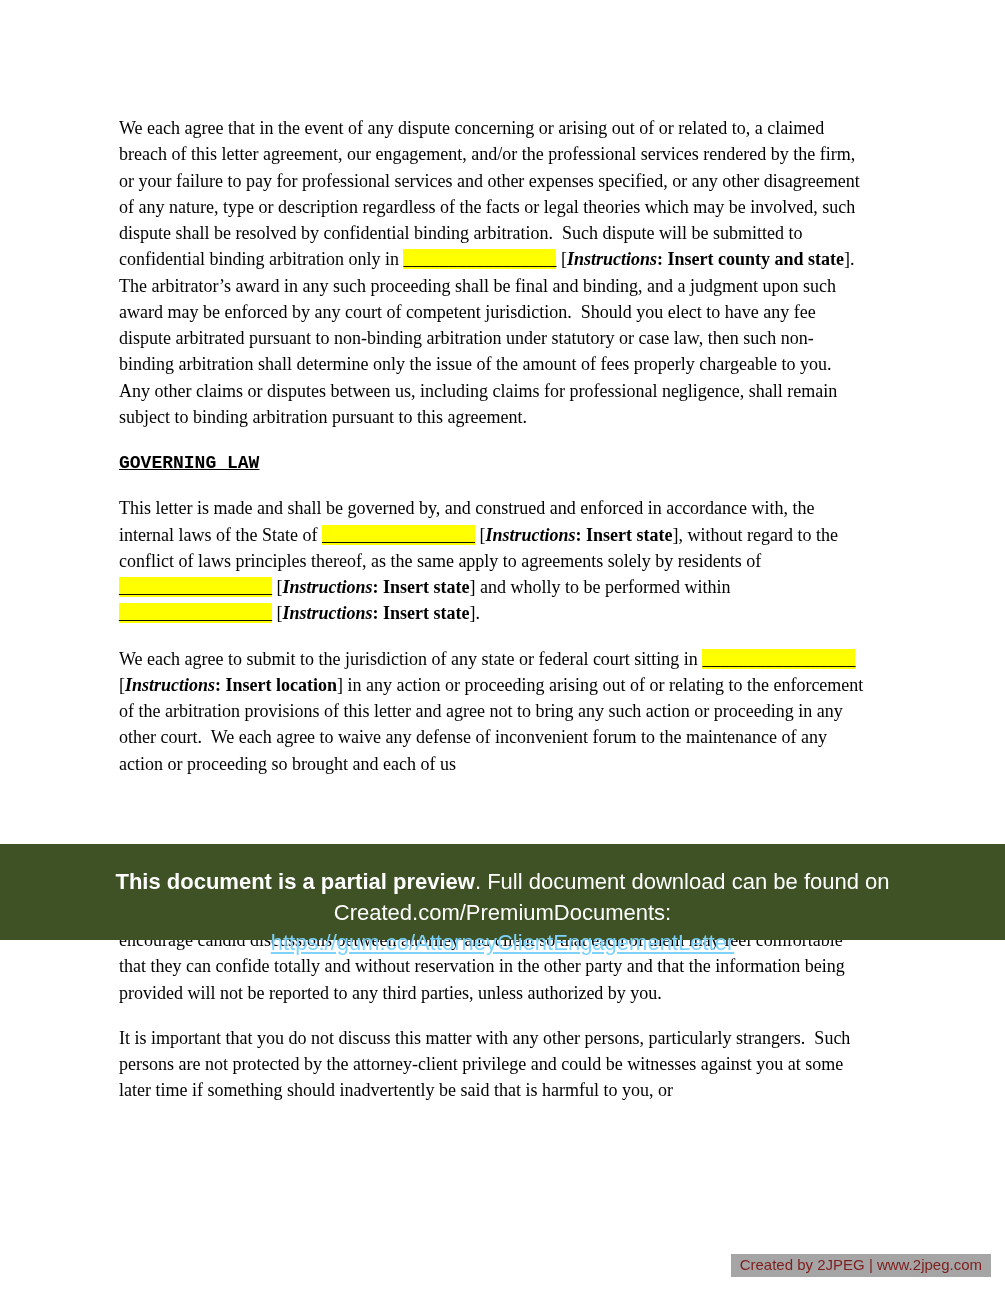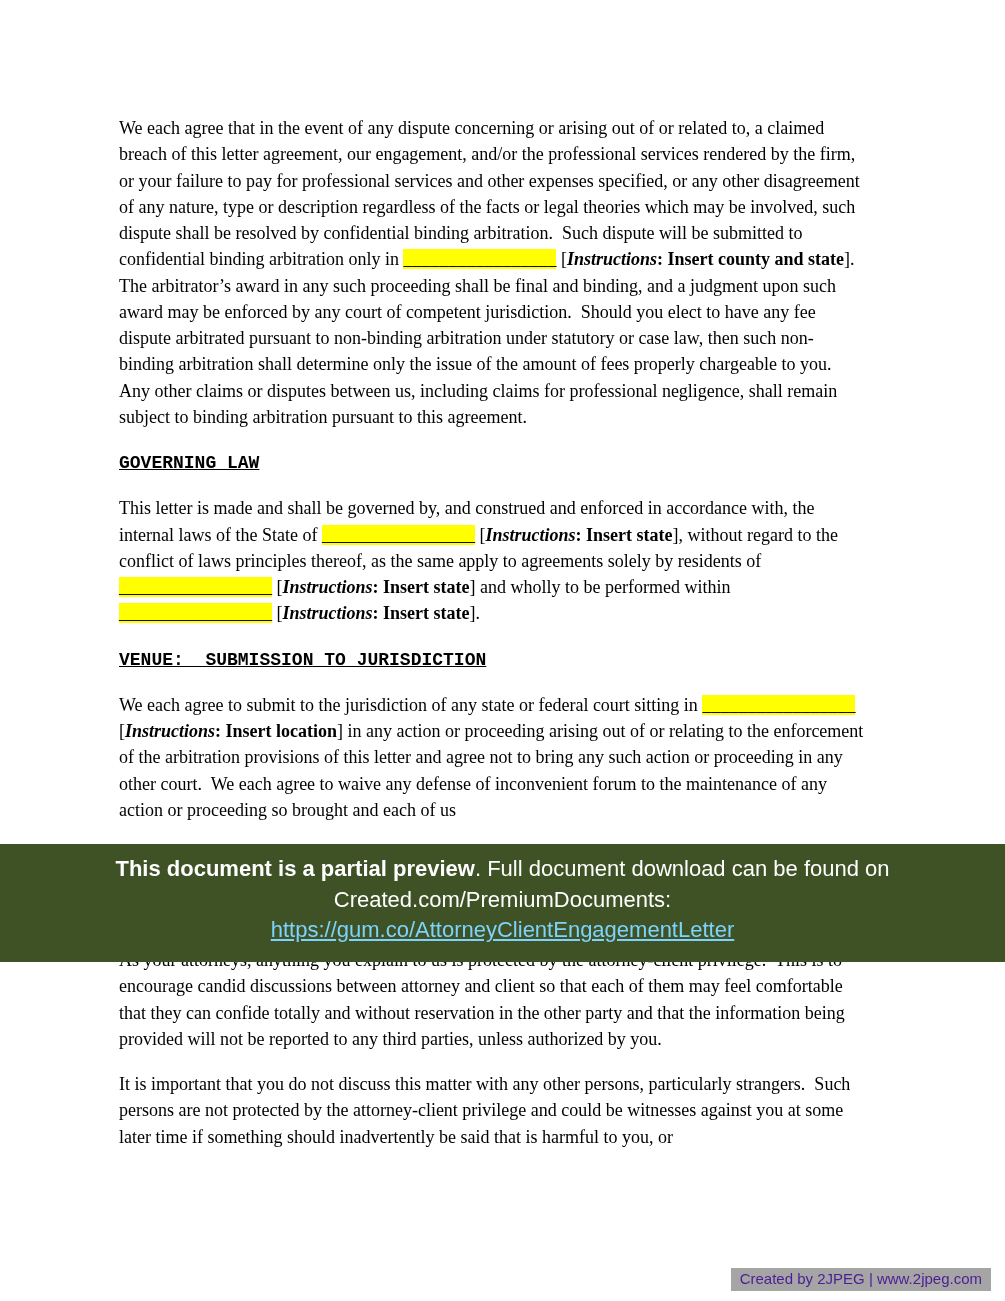--- a/index.html
+++ b/index.html
@@ -36,56 +36,55 @@
     white-space: nowrap;
   }
   .bi { font-weight: bold; font-style: italic; }
   .b  { font-weight: bold; }
   .banner-spacer { height: 105px; }
   .banner {
     position: absolute;
     top: 844px;
     left: 0;
     width: 1005px;
-    height: 118px;
+    height: 96px;
     background: #3e5225;
     color: #ffffff;
     font-family: "Liberation Sans", sans-serif;
     font-size: 22px;
     line-height: 30.5px;
     text-align: center;
-    padding-top: 10px;
+    padding-top: 23px;
   }
   .banner .bbold { font-weight: bold; }
   .banner-link {
     color: #7dd3fc;
     text-decoration: underline;
   }
   .watermark {
     position: absolute;
     right: 14px;
-    bottom: 10px;
+    bottom: 24px;
     background: #a5a5a5;
-    color: #4c1d95;
+    color: #7f1d1d;
     font-family: "Liberation Sans", sans-serif;
     font-size: 15px;
     line-height: 16px;
     padding: 3px 9px 4px 9px;
   }
 </style>
 </head>
 <body>
 
 <div class="page">
 
   <div class="content" id="doc-content">
       <p class="para"><span class="run">We each agree that in the event of any dispute concerning or arising out of or related to, a claimed breach of this letter agreement, our engagement, and/or the professional services rendered by the firm, or your failure to pay for professional services and other expenses specified, or any other disagreement of any nature, type or description regardless of the facts or legal theories which may be involved, such dispute shall be resolved by confidential binding arbitration.  Such dispute will be submitted to confidential binding arbitration only in </span><span class="blank">_________________</span><span class="run"> [</span><span class="bi">Instructions</span><span class="b">: Insert county and state</span><span class="run">].  The arbitrator’s award in any such proceeding shall be final and binding, and a judgment upon such award may be enforced by any court of competent jurisdiction.  Should you elect to have any fee dispute arbitrated pursuant to non-binding arbitration under statutory or case law, then such non-binding arbitration shall determine only the issue of the amount of fees properly chargeable to you.  Any other claims or disputes between us, including claims for professional negligence, shall remain subject to binding arbitration pursuant to this agreement.</span></p>
       <p class="heading"><span class="hu">GOVERNING LAW</span></p>
       <p class="para"><span class="run">This letter is made and shall be governed by, and construed and enforced in accordance with, the internal laws of the State of </span><span class="blank">_________________</span><span class="run"> [</span><span class="bi">Instructions</span><span class="b">: Insert state</span><span class="run">], without regard to the conflict of laws principles thereof, as the same apply to agreements solely by residents of </span><span class="blank">_________________</span><span class="run"> [</span><span class="bi">Instructions</span><span class="b">: Insert state</span><span class="run">] and wholly to be performed within </span><span class="blank">_________________</span><span class="run"> [</span><span class="bi">Instructions</span><span class="b">: Insert state</span><span class="run">].</span></p>
-      <p class="heading"><span class="hu">VENUE:  SUBMISSION TO JURISDICTION</span></p>
       <p class="para"><span class="run">We each agree to submit to the jurisdiction of any state or federal court sitting in </span><span class="blank">_________________</span><span class="run"> [</span><span class="bi">Instructions</span><span class="b">: Insert location</span><span class="run">] in any action or proceeding arising out of or relating to the enforcement of the arbitration provisions of this letter and agree not to bring any such action or proceeding in any other court.  We each agree to waive any defense of inconvenient forum to the maintenance of any action or proceeding so brought and each of us</span></p>
       <div class="banner-spacer"></div>
       <p class="para"><span class="run">As your attorneys, anything you explain to us is protected by the attorney-client privilege.  This is to encourage candid discussions between attorney and client so that each of them may feel comfortable that they can confide totally and without reservation in the other party and that the information being provided will not be reported to any third parties, unless authorized by you.</span></p>
       <p class="para"><span class="run">It is important that you do not discuss this matter with any other persons, particularly strangers.  Such persons are not protected by the attorney-client privilege and could be witnesses against you at some later time if something should inadvertently be said that is harmful to you, or</span></p>
     </div>
 
   <div class="banner">
     <div class="banner-line"><span class="bbold">This document is a partial preview</span><span>. Full document download can be found on</span></div>
     <div class="banner-line">Created.com/PremiumDocuments:</div>
     <div class="banner-line"><a href="#" class="banner-link">https://gum.co/AttorneyClientEngagementLetter</a></div>

